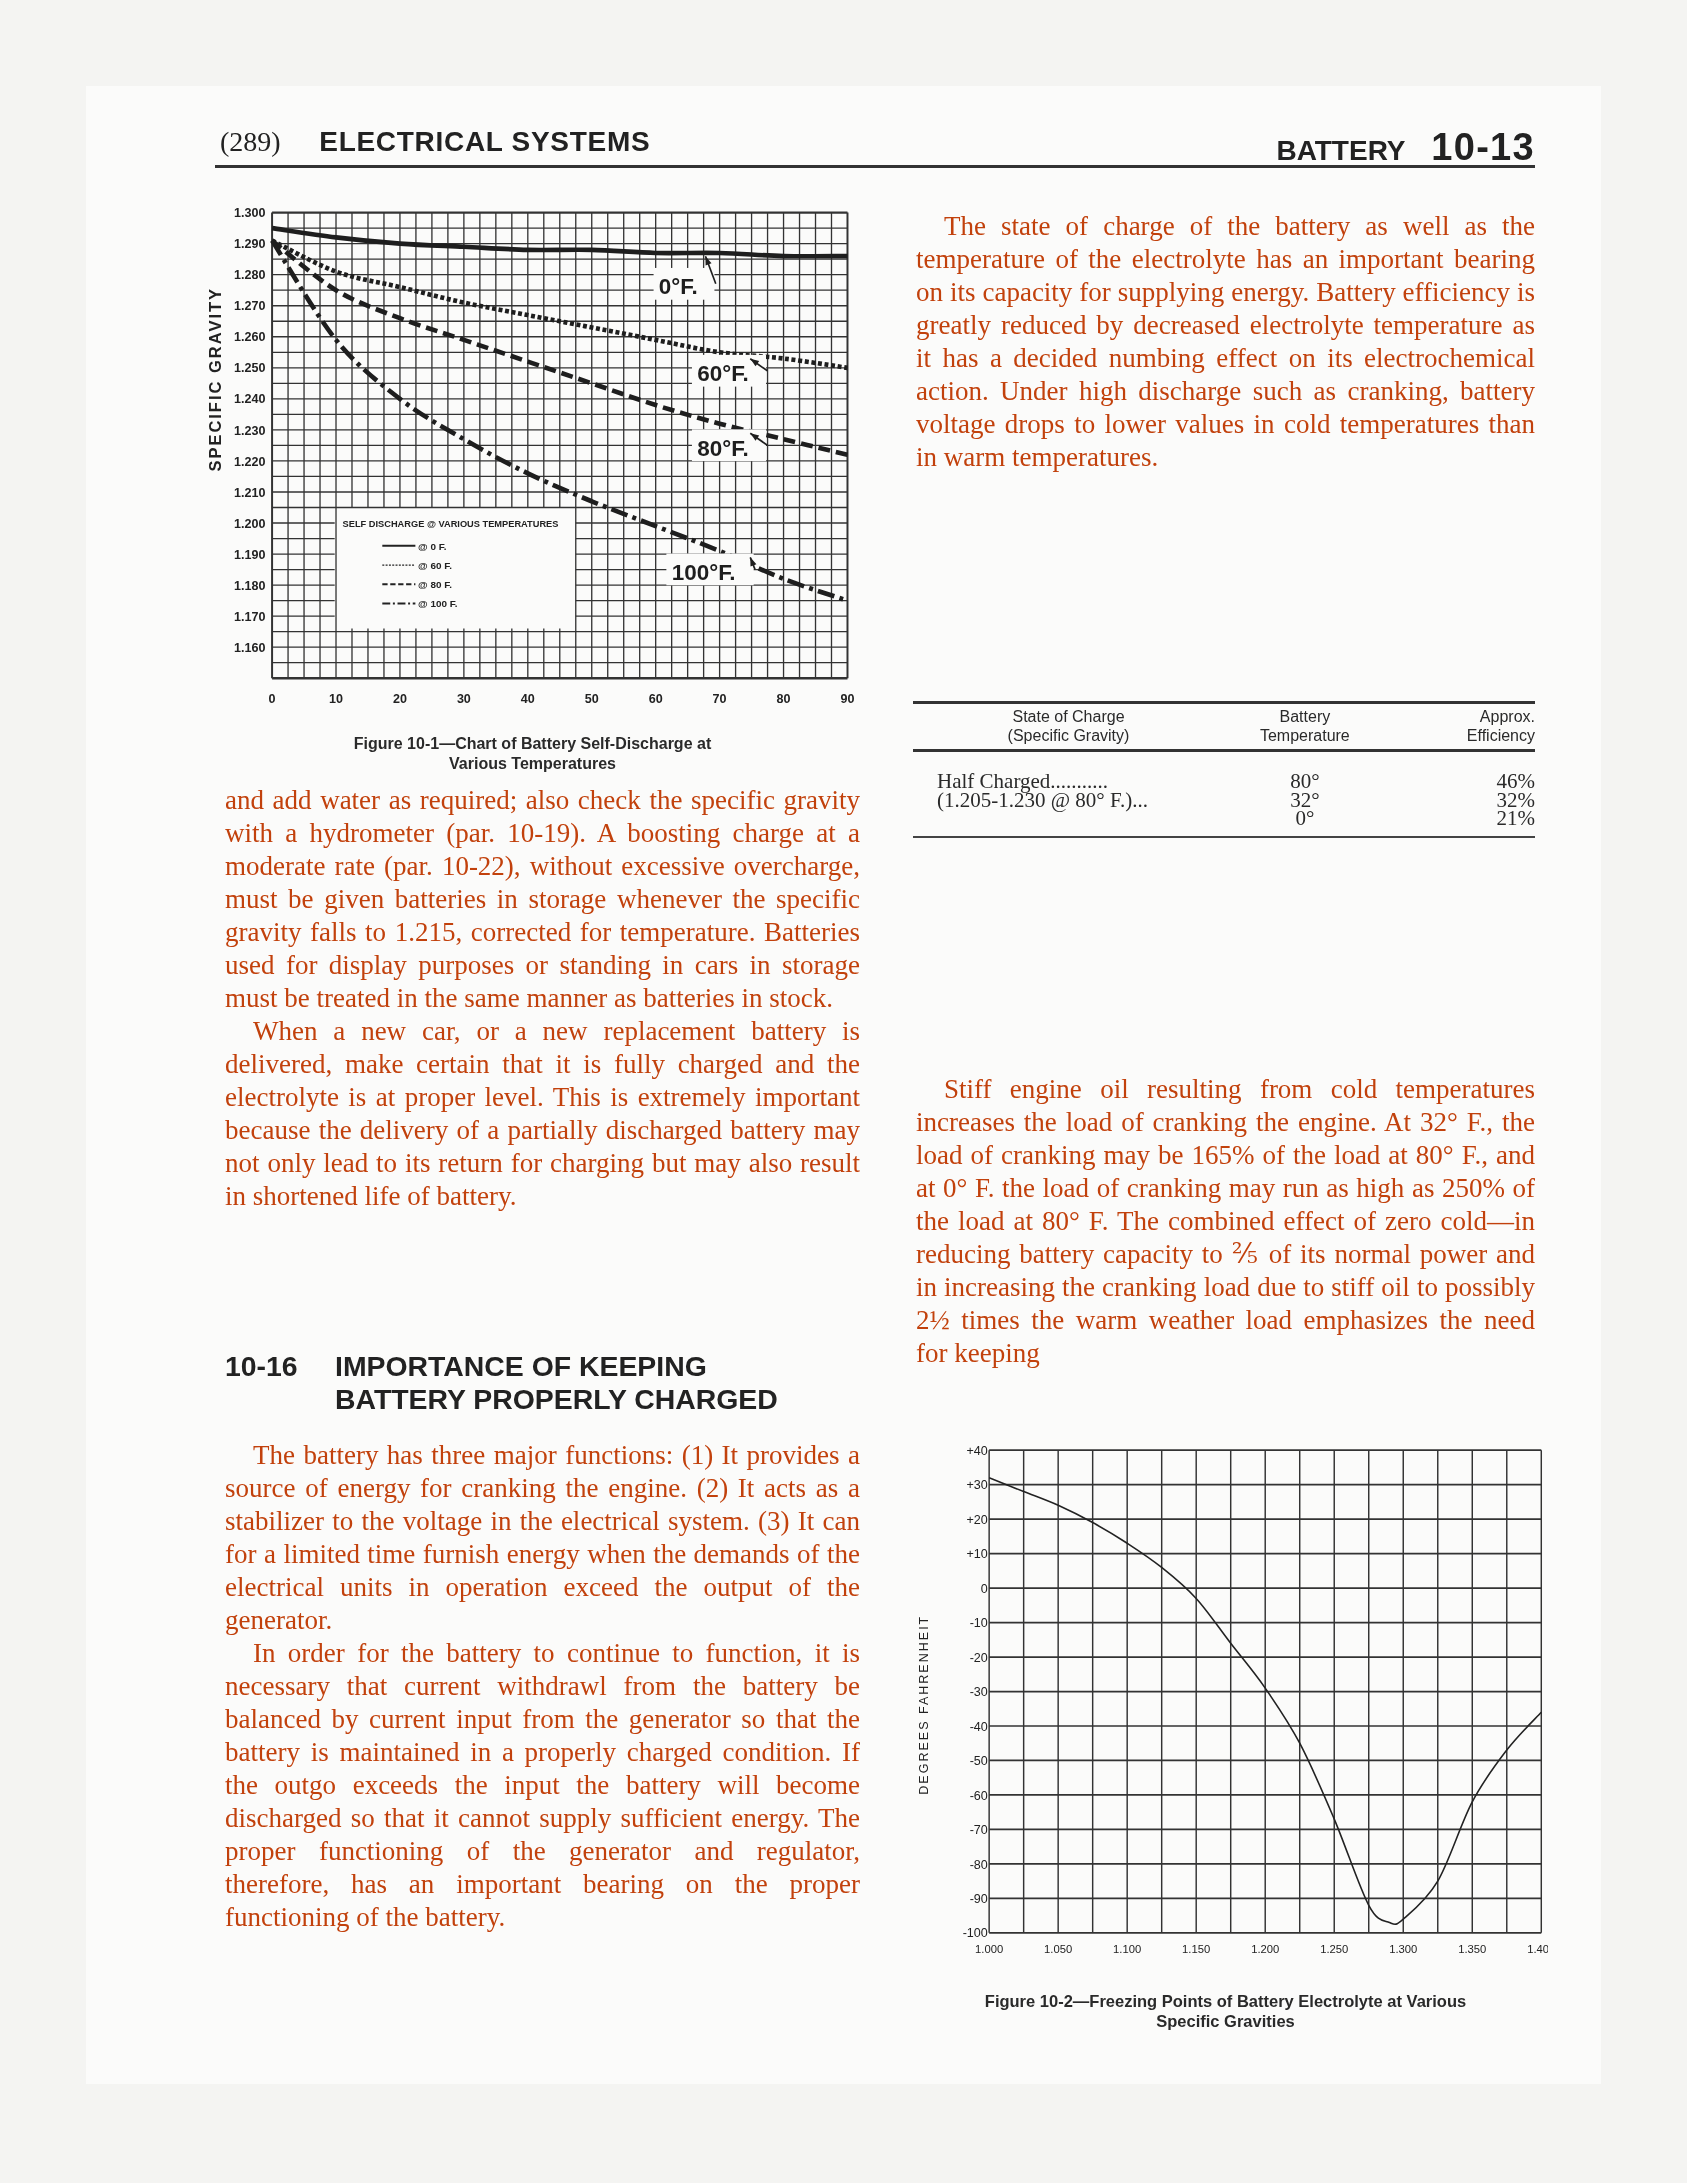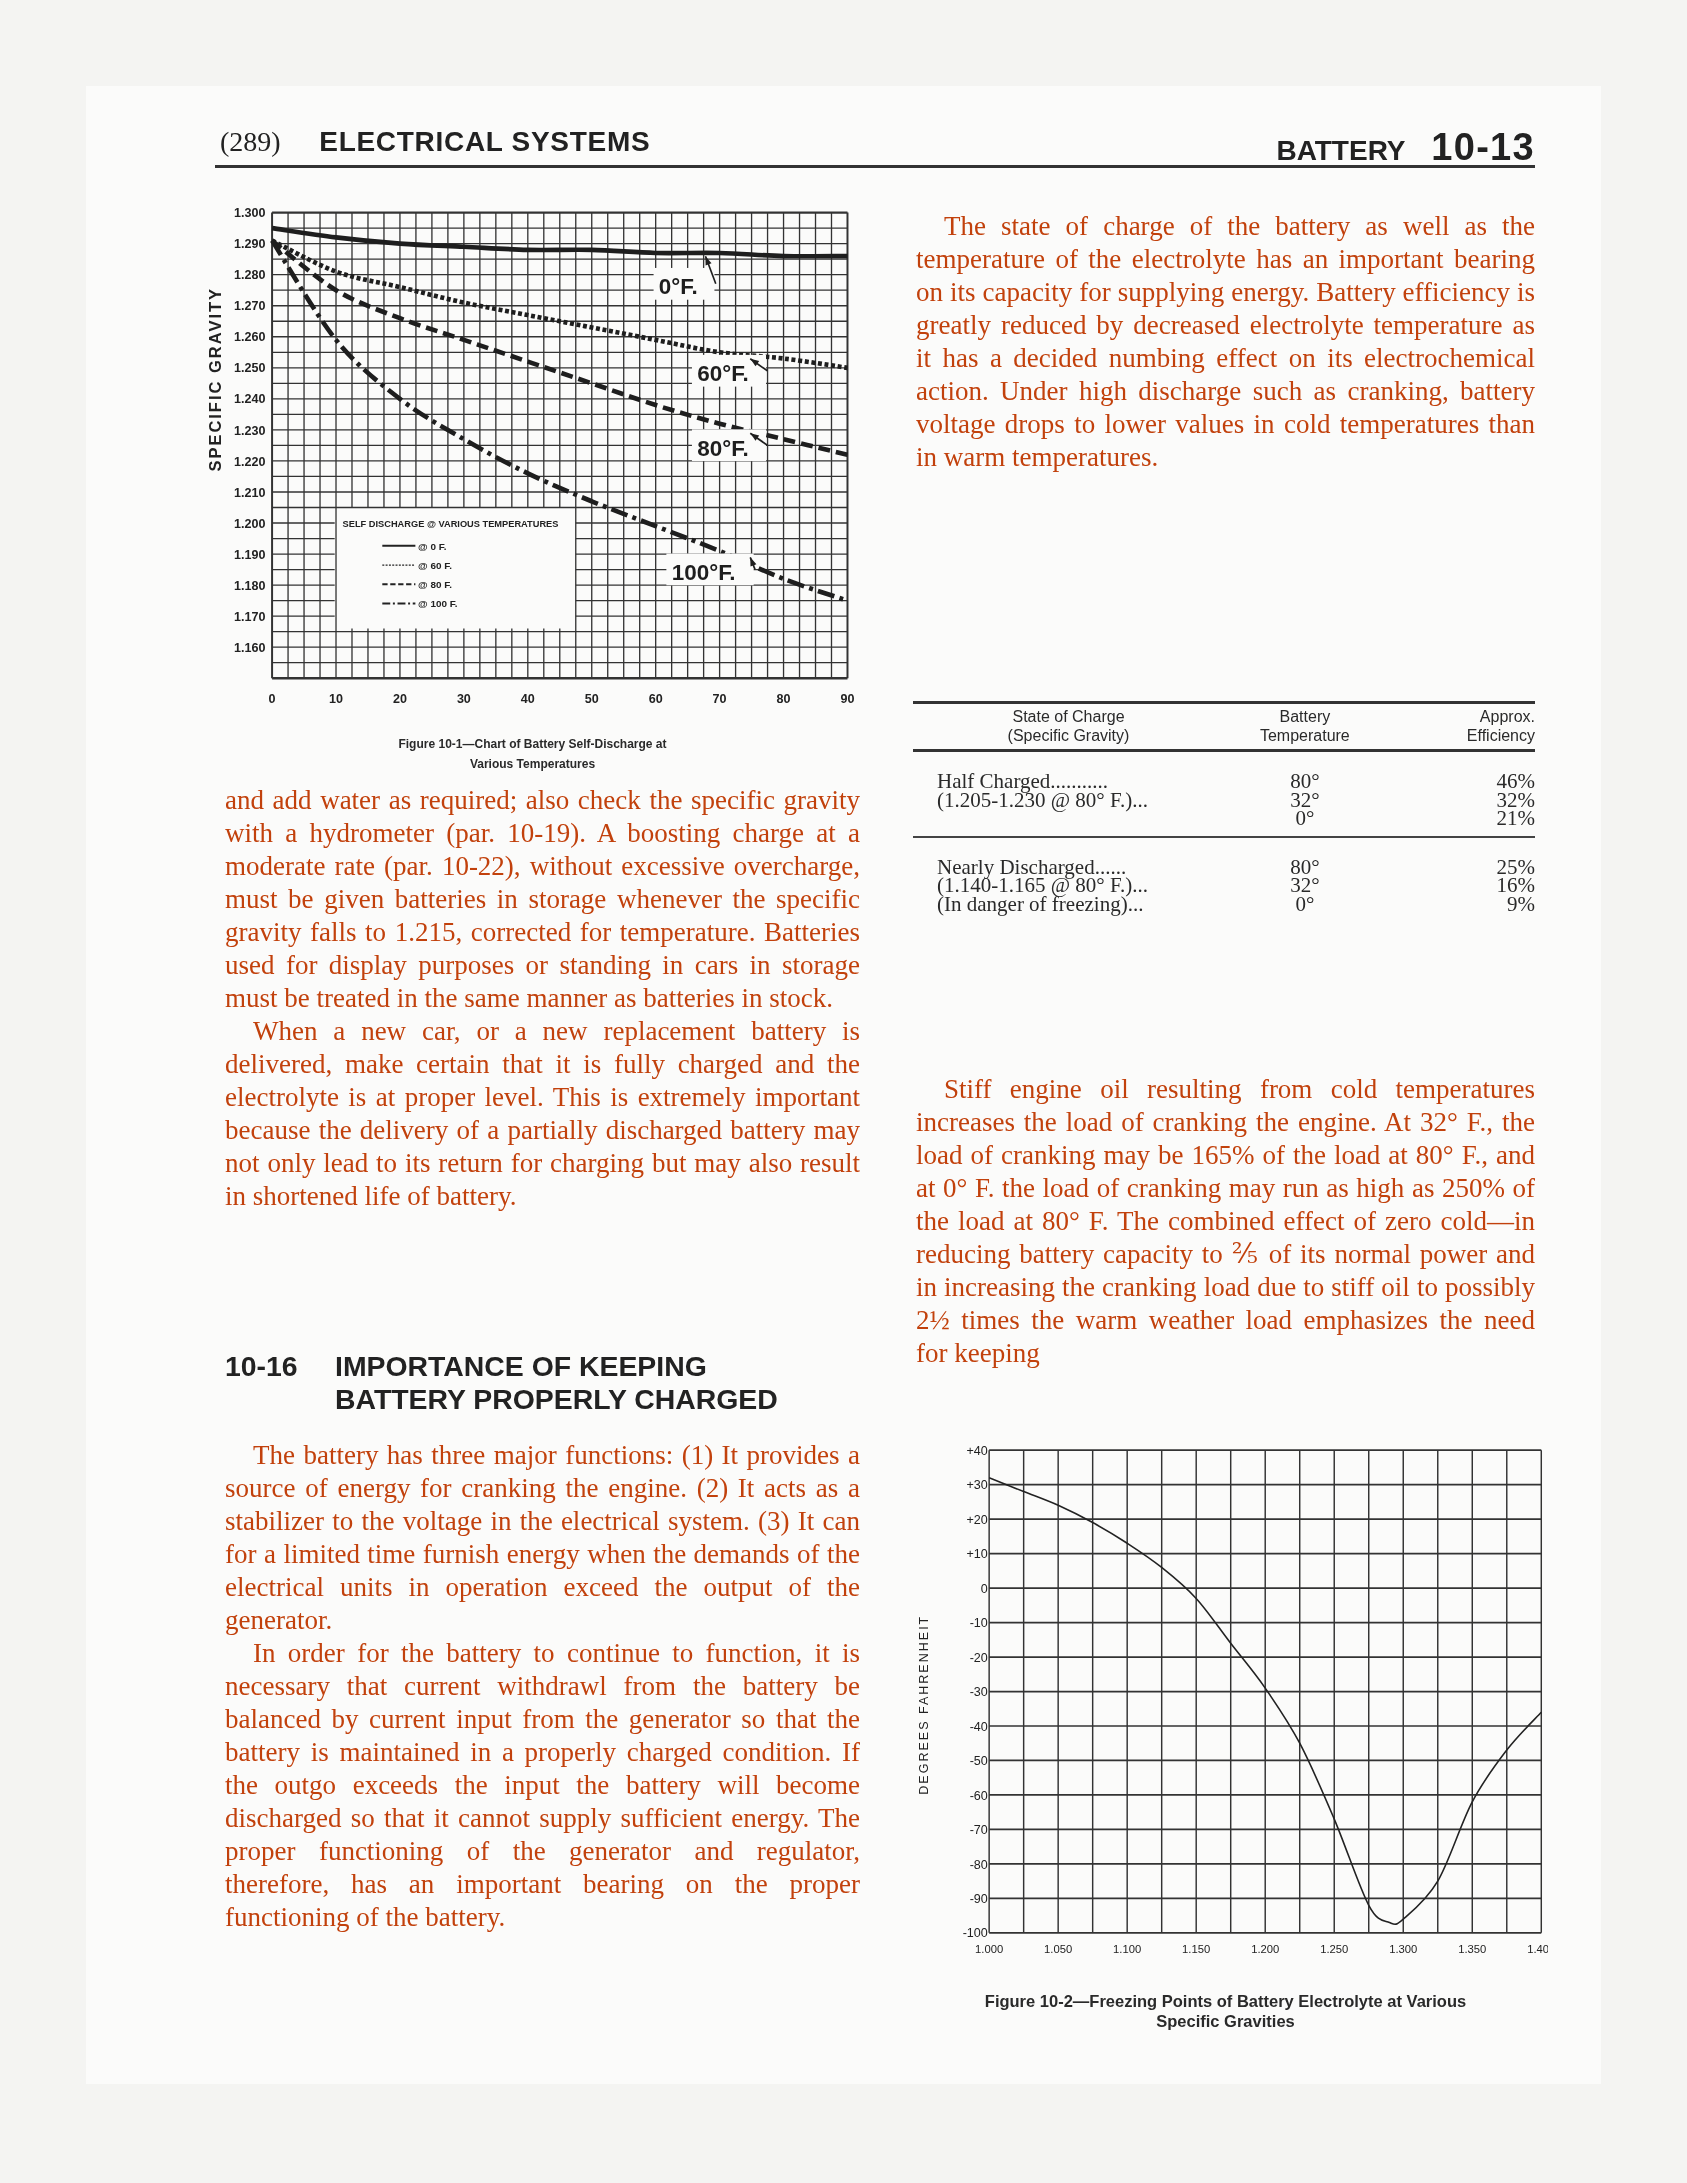--- a/index.html
+++ b/index.html
@@ -8,21 +8,21 @@
   .hdr{position:absolute;top:126px;font-weight:bold;}
   .hdr-left{left:220px;font-size:26.5px;}
   .hdr-left .pg{font-family:"Liberation Serif",serif;font-weight:normal;font-size:28px;margin-right:32px;}
   .hdr-left .title{font-family:"Liberation Sans",sans-serif;font-weight:bold;font-size:28px;letter-spacing:0.7px;}
   .hdr-right{right:152px;font-family:"Liberation Sans",sans-serif;font-size:28px;}
   .hdr-right .num{font-size:38px;margin-left:18.5px;letter-spacing:1.3px;}
   .rule{position:absolute;left:215px;top:165px;width:1320px;height:3.3px;background:#333;}
   .col{position:absolute;font-family:"Liberation Serif","DejaVu Serif",serif;font-size:27px;line-height:33px;text-align:justify;color:#c2410c;}
   .col p{margin:0;}
   .col p.ind{text-indent:28px;}
-  .caption{position:absolute;font-family:"Liberation Sans",sans-serif;font-weight:bold;font-size:12px;text-align:center;line-height:20px;color:#2a2a2a;}
+  .caption{position:absolute;font-family:"Liberation Sans",sans-serif;font-weight:bold;font-size:16px;text-align:center;line-height:20px;color:#2a2a2a;}
   .heading{position:absolute;left:225px;top:1350px;font-family:"Liberation Sans",sans-serif;font-weight:bold;font-size:28.4px;line-height:33px;color:#222;}
   .heading .n{display:inline-block;width:110px;}
   .heading .l2{padding-left:110px;}
   table.eff{position:absolute;left:913px;top:701px;width:622px;border-collapse:collapse;font-family:"Liberation Serif",serif;font-size:21px;color:#2a2a2a;}
   table.eff th{font-family:"Liberation Sans",sans-serif;font-size:16px;font-weight:normal;line-height:18.5px;padding:4px 0;border-top:3.3px solid #333;border-bottom:3.3px solid #333;}
   table.eff td{vertical-align:top;line-height:18.5px;padding:0;}
   svg text{font-family:"Liberation Sans",sans-serif;}
 </style>
 </head>
 <body>
@@ -241,37 +241,20 @@
           <div>80°</div>
           <div>32°</div>
           <div>0°</div>
         </td>
         <td style="text-align: right; padding: 20px 0px 8px 33px; border-bottom: 2px solid rgb(68, 68, 68);">
           <div>46%</div>
           <div>32%</div>
           <div>21%</div>
         </td>
       </tr>
-      <tr>
-        <td style="padding: 20px 0px 8px 24px; border-bottom: none;">
-          <div>Nearly Discharged......</div>
-          <div>(1.140-1.165 @ 80° F.)...</div>
-          <div>(In danger of freezing)...</div>
-        </td>
-        <td style="text-align: center; padding: 20px 0px 8px; border-bottom: none;">
-          <div>80°</div>
-          <div>32°</div>
-          <div>0°</div>
-        </td>
-        <td style="text-align: right; padding: 20px 0px 8px 33px; border-bottom: none;">
-          <div>25%</div>
-          <div>16%</div>
-          <div>9%</div>
-        </td>
-      </tr>
     </tbody>
 </table>
 
 <div class="col" style="left:916px;top:1073px;width:619px;">
   <p class="ind">Stiff engine oil resulting from cold temperatures increases the load of cranking the engine. At 32° F., the load of cranking may be 165% of the load at 80° F., and at 0° F. the load of cranking may run as high as 250% of the load at 80° F. The combined effect of zero cold—in reducing battery capacity to ⅖ of its normal power and in increasing the cranking load due to stiff oil to possibly 2½ times the warm weather load emphasizes the need for keeping</p>
 </div>
 
 <svg id="fig2" style="position:absolute;left:913px;top:1429px;" width="635" height="529" viewBox="1380 2160 960 800">
     <g>
       <line x1="1495" y1="2192" x2="1495" y2="2922" stroke="#333" stroke-width="2.2"></line>

